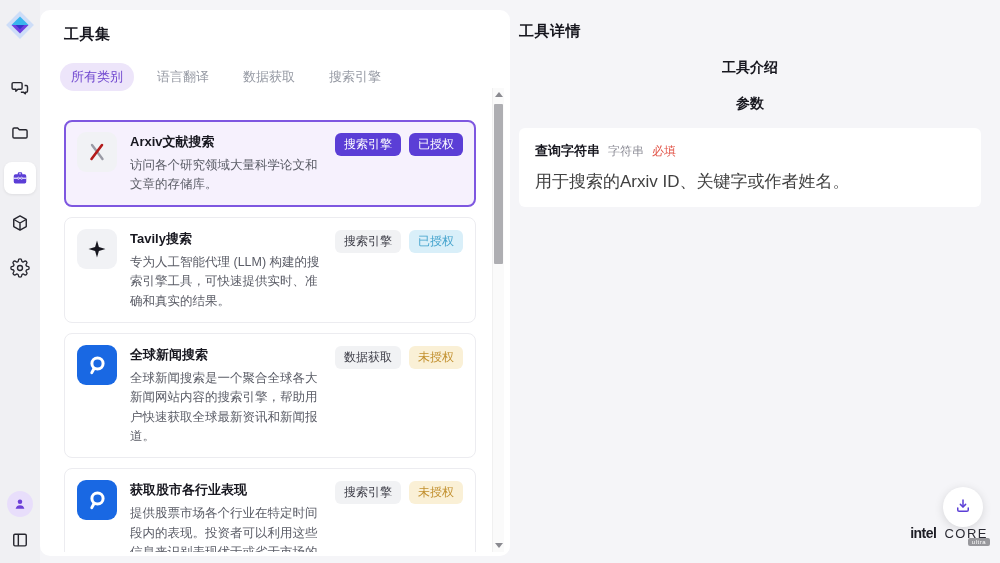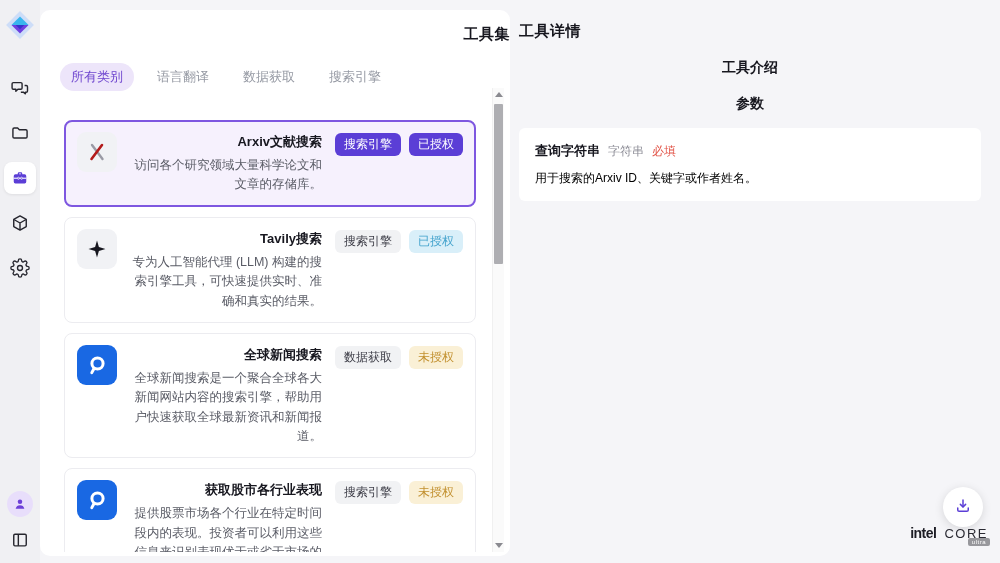--- a/index.html
+++ b/index.html
@@ -30,21 +30,20 @@
     width:26px; height:26px; border-radius:50%; background:#e8defb;
     display:flex; align-items:center; justify-content:center; cursor:pointer;
   }
   .avatar-circle svg { width:16px; height:16px; }
 
   
   .tools-panel {
     position:absolute; left:40px; top:10px; width:470px; height:546px;
     background:#ffffff; border-radius:10px;
     overflow:hidden;
-    text-align:right;
   }
   .panel-title { font-size:15px; font-weight:bold; padding:15px 0 0 24px; letter-spacing:.5px; }
   .tabs { display:flex; gap:12px; margin:19px 0 0 20px; }
   .tab { font-size:13px; color:#9599a3; padding:5px 11px; border-radius:14px; cursor:pointer; white-space:nowrap; }
   .tab.active { background:#ede5fa; color:#6f46cf; }
 
   .tool-list {
     position:absolute; left:24px; right:34px; top:78px; bottom:4px;
     display:flex; flex-direction:column; gap:10px; overflow:hidden;
   }
@@ -86,21 +85,21 @@
   .section-heading { font-size:14px; font-weight:bold; margin-top:18px;text-align:center; }
   .intro-card {
     margin-top:15px; background:#fff; border-radius:6px;
     padding:11px 16px; font-size:13px; color:#2e2e38; line-height:1.5;
   }
   .param-card { margin-top:15px; background:#fff; border-radius:6px; padding:14px 16px; }
   .param-head { display:flex; gap:8px; align-items:baseline; }
   .param-name { font-size:13px; font-weight:bold; }
   .param-type { font-size:12px; color:#8b8b95; }
   .param-req  { font-size:12px; color:#e25549; }
-  .param-desc { margin-top:10px; font-size:12px; color:#000000; }
+  .param-desc { margin-top:10px; font-size:17px; color:#404040; }
 
   
   .fab {
     position:absolute; left:943px; top:487px; width:40px; height:40px; border-radius:50%;
     background:#fff; box-shadow:0 2px 10px rgba(0,0,0,.13);
     display:flex; align-items:center; justify-content:center; cursor:pointer; border:none;
   }
   .fab svg { width:18px; height:18px; }
   .intel-brand { position:absolute; right:12px; top:524px; display:flex; align-items:baseline; gap:8px; }
   .intel-word { font-size:14px; font-weight:bold; color:#1c1c24; letter-spacing:-.5px; }

